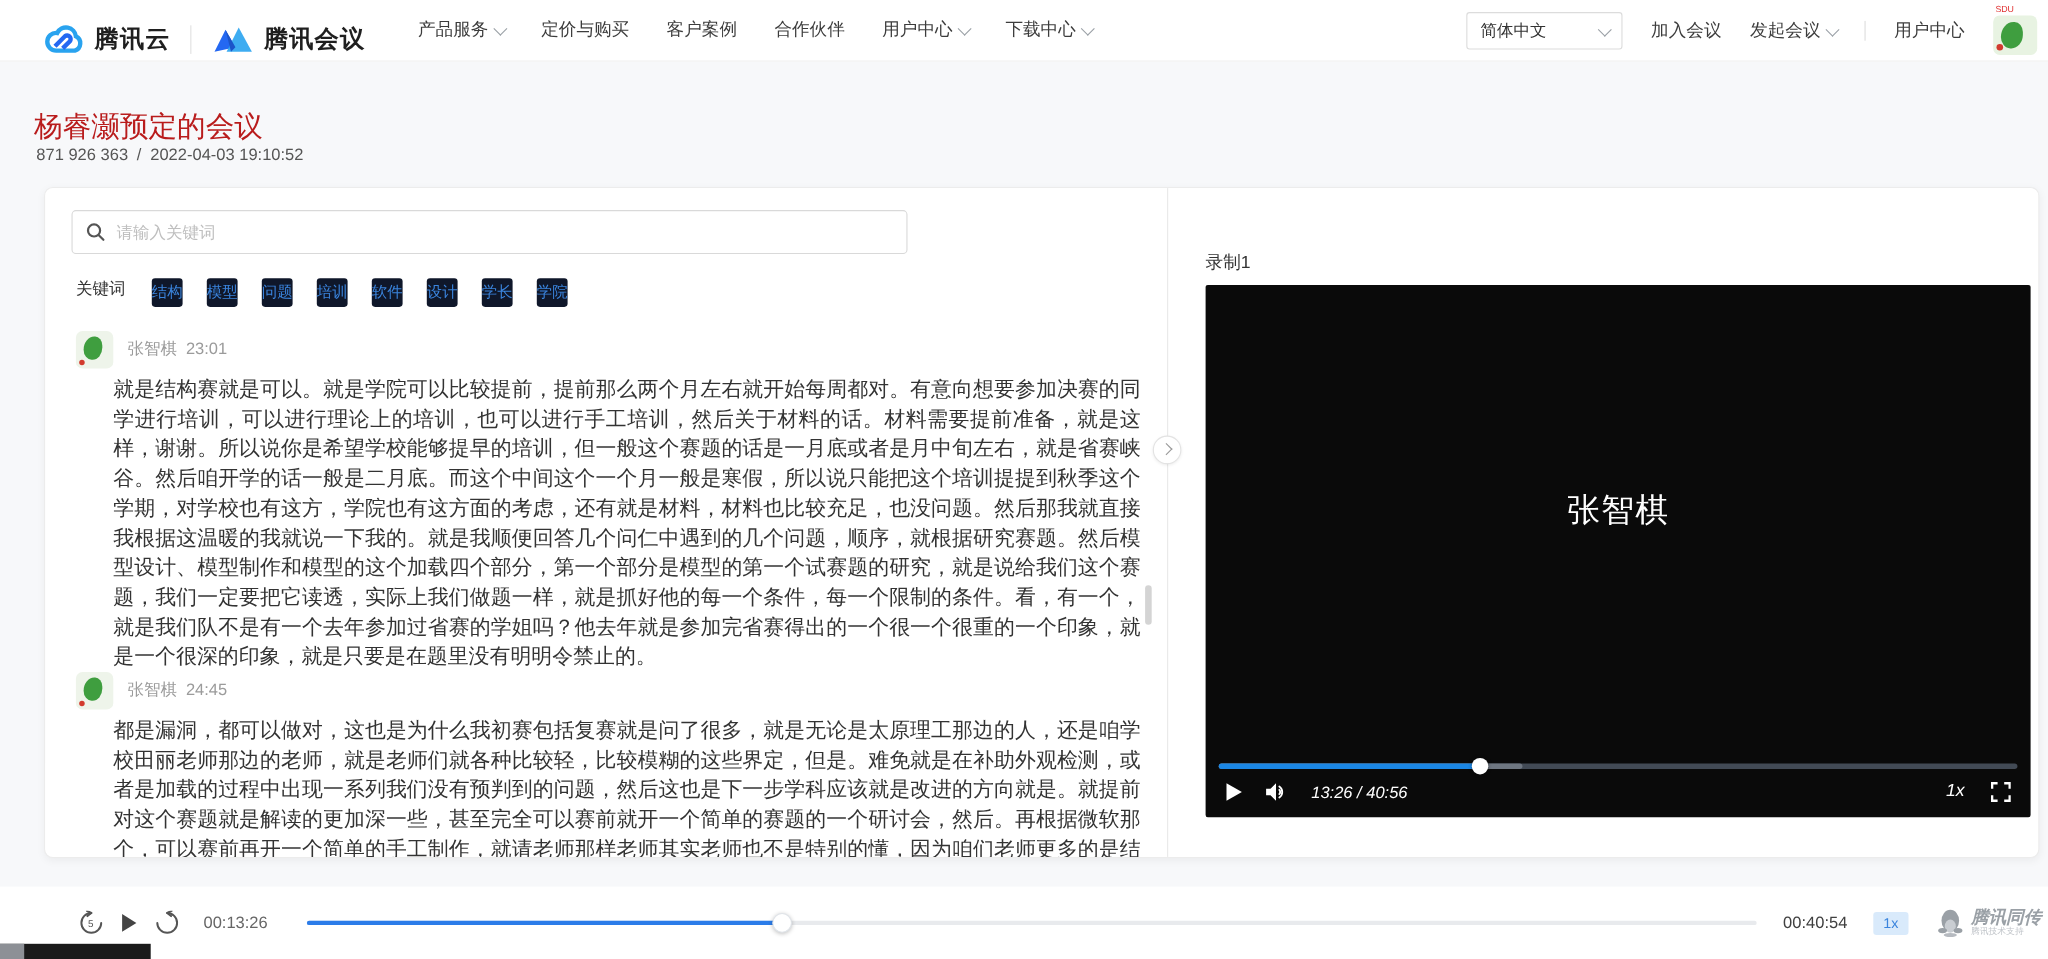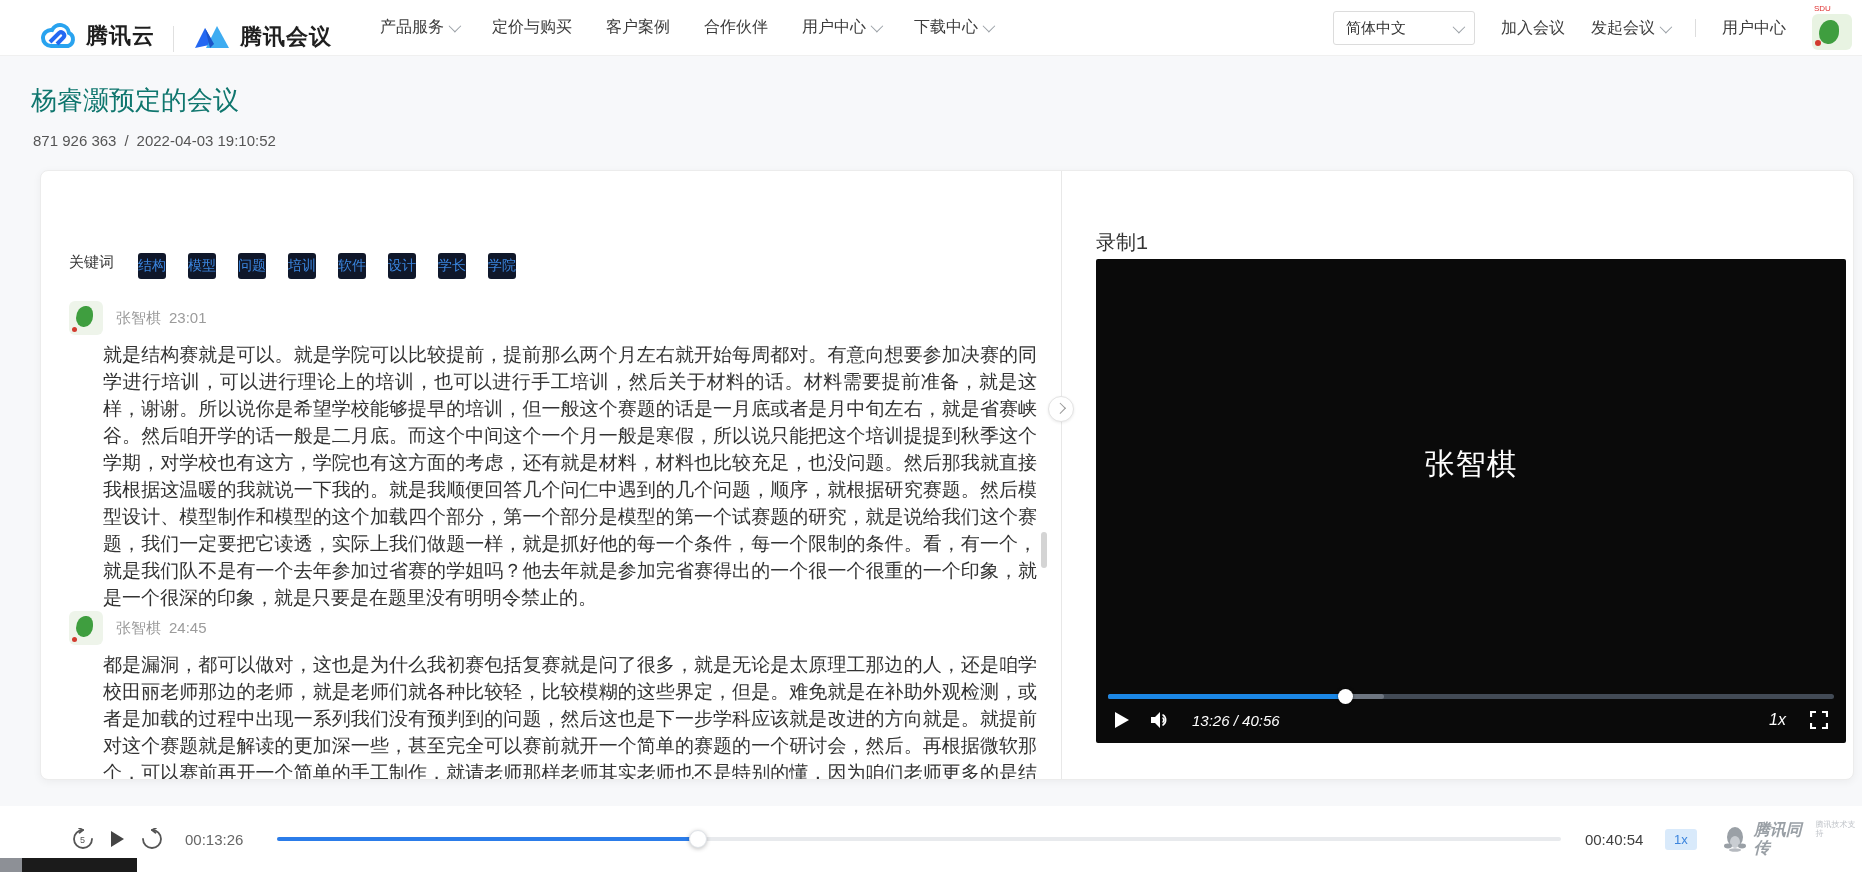--- a/index.html
+++ b/index.html
@@ -1,38 +1,38 @@
 <!DOCTYPE html>
 <html><head>
 <meta charset="utf-8">
 <style>
   * { margin:0; padding:0; box-sizing:border-box; }
   html,body { width:1862px; height:872px; overflow:hidden; }
   body { font-family:"Liberation Sans","DejaVu Sans",sans-serif; background:#f7f8fa; position:relative; color:#333; }
 
   
   .navbar { position:absolute; left:0; top:0; width:1862px; height:56px; background:#fff; border-bottom:1px solid #f0f0f0; display:flex; align-items:center; }
-  .brand-group { display:flex; align-items:flex-end; margin-left:36px;margin-top:17px; }
+  .brand-group { display:flex; align-items:center; margin-left:36px;margin-top:17px; }
   .brand { display:flex; align-items:center; gap:8px; cursor:pointer; }
   .brand-text { font-size:22px; font-weight:600; color:#1f1f1f; letter-spacing:1px; }
   .brand-sep { width:1px; height:26px; background:#e0e0e0; margin:0 18px; }
   .nav-links { display:flex; align-items:center; margin-left:48px; gap:34px; }
   .nav-item { font-size:16px; color:#3c3c3c; display:flex; align-items:center; gap:5px; cursor:pointer; white-space:nowrap; }
   .chev { width:9px; height:9px; border-right:1.5px solid #9aa0a6; border-bottom:1.5px solid #9aa0a6; transform:rotate(45deg) translateY(-2px); display:inline-block; }
   .nav-right { position:absolute; right:14px; top:0; height:56px; display:flex; align-items:center; gap:26px; }
   .lang-select { width:142px; height:34px; border:1px solid #dcdcdc; border-radius:3px; display:flex; align-items:center; justify-content:space-between; padding:0 12px; font-size:15px; color:#333; background:#fff; cursor:pointer; }
   .nav-divider { width:1px; height:18px; background:#ddd; }
   .nav-avatar-wrap { position:relative; width:36px; height:44px; }
   .sdu-note { position:absolute; top:-2px; left:2px; font-size:8px; color:#e03131; white-space:nowrap; }
   .nav-avatar { position:absolute; bottom:0; left:0; width:40px; height:36px; border-radius:6px; background:#e8f3e2; overflow:hidden; }
   .nav-avatar .blob { position:absolute; left:7px; top:6px; width:20px; height:24px; background:#3f9e3f; border-radius:60% 40% 55% 45%; }
   .nav-avatar .dot { position:absolute; left:3px; bottom:4px; width:6px; height:6px; background:#d23b2f; border-radius:50%; }
 
   
-  .page-title { position:absolute; left:31px; top:83px; font-size:26px; font-weight:500; color:#0f766e; }
+  .page-title { position:absolute; left:31px; top:98px; font-size:26px; font-weight:500; color:#b91c1c; }
   .meeting-meta { position:absolute; left:33px; top:132px; font-size:15px; color:#555; display:flex; gap:8px; }
 
   
   .card { position:absolute; left:40px; top:170px; width:1814px; height:610px; background:#fff; border:1px solid #ececec; border-radius:8px; box-shadow:0 2px 8px rgba(0,0,0,0.05); overflow:hidden; }
   .v-divider { position:absolute; left:1020px; top:0; bottom:0; width:1px; background:#e8e8e8; }
 
   
   .search-box { position:absolute; left:24px; top:20px; width:760px; height:40px; border:1px solid #d9d9d9; border-radius:4px; display:flex; align-items:center; padding:0 12px; gap:10px; background:#fff; }
   .search-box input { border:none; outline:none; flex:1; font-size:15px; color:#333; font-family:inherit; }
   .search-box input::placeholder { color:#bfbfbf; }
@@ -45,21 +45,21 @@
   .avatar { position:absolute; left:0; top:0; width:34px; height:34px; border-radius:6px; background:#eef4ea; overflow:hidden; }
   .avatar .blob { position:absolute; left:7px; top:5px; width:17px; height:21px; background:#3f9e3f; border-radius:60% 40% 55% 45%; }
   .avatar .dot { position:absolute; left:3px; bottom:3px; width:5px; height:5px; background:#d23b2f; border-radius:50%; }
   .msg-meta { padding-left:13px; line-height:34px; font-size:15px; color:#9b9b9b; display:flex; gap:8px; }
   .msg-text { margin-top:6px; width:934px; font-size:19px; line-height:27px; color:#333; text-align:justify; }
   .scroll-thumb { position:absolute; left:1000px; top:361px; width:6px; height:36px; border-radius:3px; background:#d4d4d4; }
 
   
   .collapse-btn { position:absolute; left:1007px; top:225px; width:26px; height:26px; border-radius:50%; background:#fff; border:1px solid #e3e3e3; box-shadow:0 1px 3px rgba(0,0,0,0.08); display:flex; align-items:center; justify-content:center; cursor:pointer; z-index:3; }
   .collapse-btn .chev-r { width:8px; height:8px; border-right:1.5px solid #999; border-top:1.5px solid #999; transform:rotate(45deg) translateX(-1px); }
-  .rec-label { position:absolute; left:1055px; top:58px; font-size:20px; color:#333;font-family:Liberation Mono, monospace; }
+  .rec-label { position:absolute; left:1055px; top:58px; font-size:16px; color:#333; }
   .video { position:absolute; left:1055px; top:88px; width:750px; height:484px; background:#0a0a0a; border-radius:2px; }
   .video-name { position:absolute; left:0; right:0; top:185px; text-align:center; color:#fff; font-size:30px; letter-spacing:1px; }
   .vp-bar { position:absolute; left:12px; right:12px; bottom:44px; height:5px; background:#424a55; border-radius:3px; }
   .vp-buffer { position:absolute; left:0; top:0; bottom:0; background:#6e7681; border-radius:3px; }
   .vp-fill { position:absolute; left:0; top:0; bottom:0; background:#1b87e5; border-radius:3px; }
   .vp-thumb { position:absolute; top:-5px; width:15px; height:15px; margin-left:-8px; background:#fff; border-radius:50%; box-shadow:0 0 3px rgba(0,0,0,0.5); }
   .vp-controls { position:absolute; left:0; right:0; bottom:6px; height:34px; display:flex; align-items:center; padding:0 18px; gap:20px; color:#fff;font-style:italic; }
   .vp-time { font-size:15px; color:#fff; }
   .vp-right { margin-left:auto; display:flex; align-items:center; gap:24px; }
   .vp-rate { font-size:16px; color:#fff; cursor:pointer; }
@@ -67,21 +67,21 @@
   
   .player-bar { position:absolute; left:0; bottom:0; width:1862px; height:66px; background:#fff; display:flex; align-items:center; }
   .pb-icons { display:flex; align-items:center; gap:16px; margin-left:72px; }
   .pb-time { font-size:15px; color:#666; margin-left:22px; width:72px; }
   .pb-slider { position:relative; height:4px; background:#e8eaed; border-radius:2px; width:1318px; margin-left:22px; }
   .pb-fill { position:absolute; left:0; top:0; bottom:0; background:#2b7ce9; border-radius:2px; }
   .pb-thumb { position:absolute; top:-7px; width:18px; height:18px; margin-left:-9px; background:#fff; border:1px solid #dfe3e8; border-radius:50%; box-shadow:0 1px 4px rgba(0,0,0,0.25); }
   .pb-total { font-size:15px; color:#404040; margin-left:24px; width:76px; }
   .pb-rate { background:#d9eafb; color:#3a84dd; font-size:13px; padding:3px 9px; border-radius:3px; margin-left:6px; cursor:pointer; }
   .pb-brand { display:flex; align-items:center; gap:7px; margin-left:26px; }
-  .pb-brand-text { display:flex; flex-direction:row; line-height:1.1; }
+  .pb-brand-text { display:flex; flex-direction:column; line-height:1.1; }
   .pb-brand-name { font-size:16px; color:#9aa0a6; font-style:italic; font-weight:600; }
   .pb-brand-sub { font-size:8px; color:#c0c4c9; }
   .corner-fragment { position:absolute; left:0; bottom:0; width:137px; height:14px; background:#1b1b1b; }
   .corner-fragment .lite { position:absolute; left:0; top:0; bottom:0; width:22px; background:#8d9096; }
 
   svg { display:block; }
   .icon-btn { cursor:pointer; }
 </style>
 </head>
 <body>
@@ -162,20 +162,29 @@
 
 <div class="page-title">杨睿灏预定的会议</div>
 <div class="meeting-meta">
   <span>871 926 363</span>
   <span>/</span>
   <span>2022-04-03 19:10:52</span>
 </div>
 
 <div class="card">
 
+  <div class="search-box">
+    <span>
+      <svg width="18" height="18" viewBox="0 0 18 18">
+          <circle cx="7.5" cy="7.5" r="5.5" fill="none" stroke="#555" stroke-width="2"></circle>
+          <line x1="11.8" y1="11.8" x2="16" y2="16" stroke="#555" stroke-width="2" stroke-linecap="round"></line>
+        </svg>
+    </span>
+    <input type="text" placeholder="请输入关键词" style="">
+  </div>
 
   <div class="kw-row">
     <span class="kw-label">关键词</span>
     <span class="kw-tag">结构</span>
     <span class="kw-tag">模型</span>
     <span class="kw-tag">问题</span>
     <span class="kw-tag">培训</span>
     <span class="kw-tag">软件</span>
     <span class="kw-tag">设计</span>
     <span class="kw-tag">学长</span>

